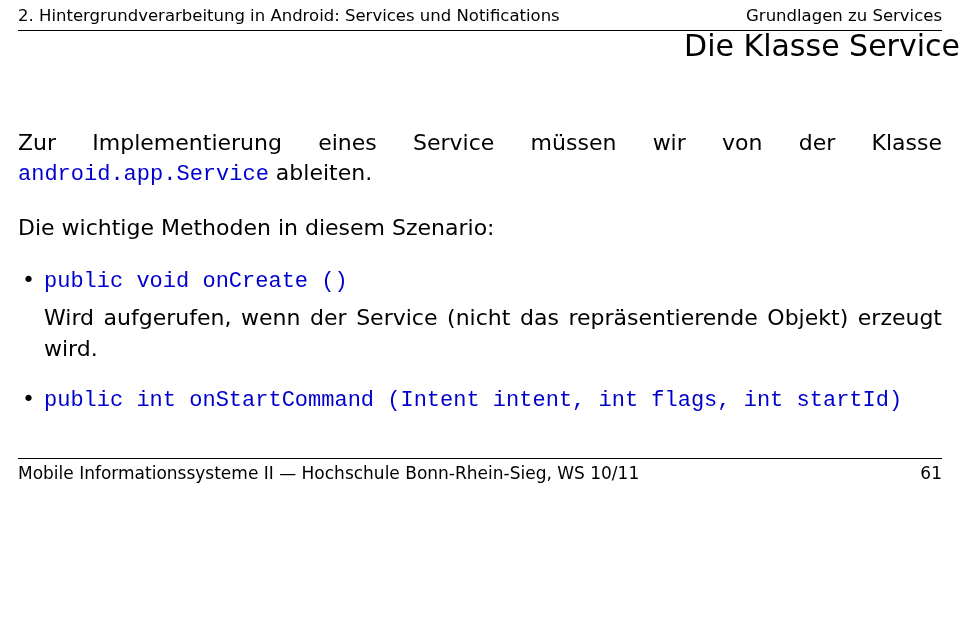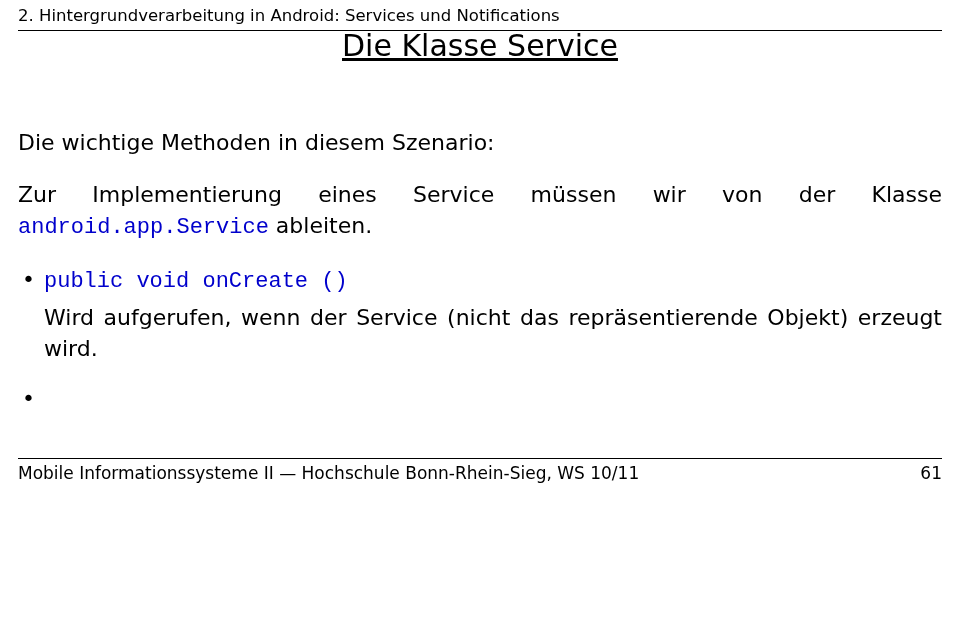--- a/index.html
+++ b/index.html
@@ -36,24 +36,23 @@
     top: 30px;
     left: 18px;
     right: 18px;
     border-top: 1.5px solid #000;
   }
   .title {
     position: absolute;
     top: 28px;
     left: 0;
     right: 0;
-    text-align: center;
+    text-align: right;
     font-size: 30px;
     font-weight: 400;
-    text-decoration: underline;
   }
   .body {
     position: absolute;
     top: 128px;
     left: 18px;
     right: 18px;
     font-size: 22px;
     line-height: 1.38;
   }
   .para {
@@ -105,39 +104,41 @@
     font-size: 17px;
   }
 </style>
 </head>
 <body>
 
 <div class="slide">
 
   <div class="header">
     <span class="left">2. Hintergrundverarbeitung in Android: Services und Notifications</span>
+    <span class="right">Grundlagen zu Services</span>
   </div>
   <div class="rule"></div>
 
   <div class="title">Die Klasse Service</div>
 
   <div class="body">
 
-    <p class="para">Die wichtige Methoden in diesem Szenario:</p>
-
     <p class="para">
       <span>Zur Implementierung eines Service müssen wir von der Klasse </span><span class="tt">android.app.Service</span><span> ableiten.</span>
     </p>
+
+    <p class="para">Die wichtige Methoden in diesem Szenario:</p>
 
     <ul class="bullets">
       <li>
         <span class="tt">public void onCreate ()</span>
         <div class="li-sub">Wird aufgerufen, wenn der Service (nicht das repräsentierende Objekt) erzeugt wird.</div>
       </li>
       <li>
+        <span class="tt">public int onStartCommand (Intent intent, int flags, int startId)</span>
       </li>
     </ul>
 
   </div>
 
   <div class="footer-rule"></div>
   <div class="footer">
     <span>Mobile Informationssysteme II — Hochschule Bonn-Rhein-Sieg, WS 10/11</span>
     <span>61</span>
   </div>

